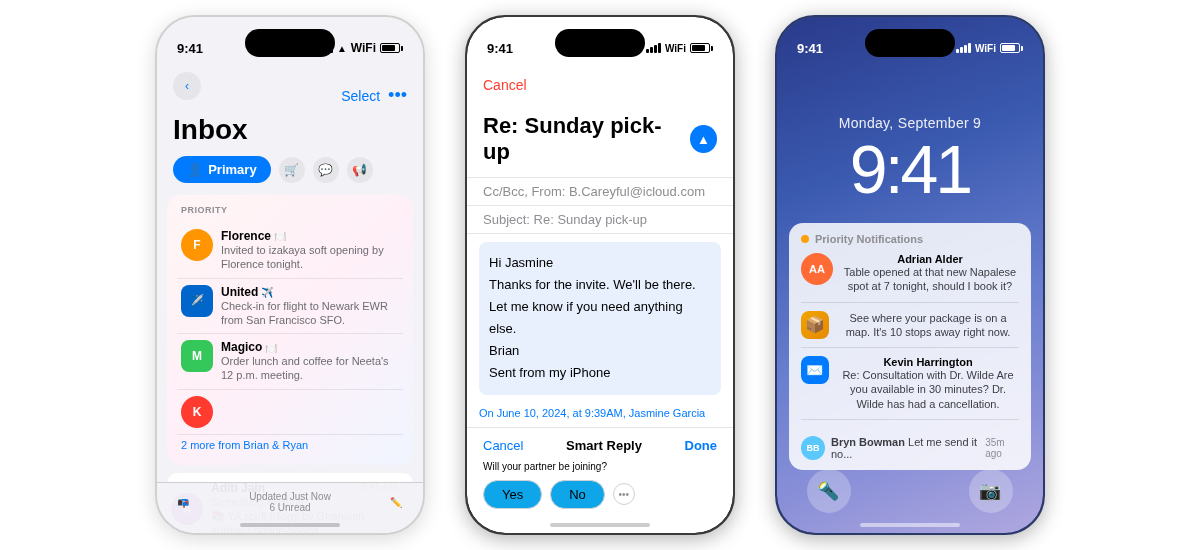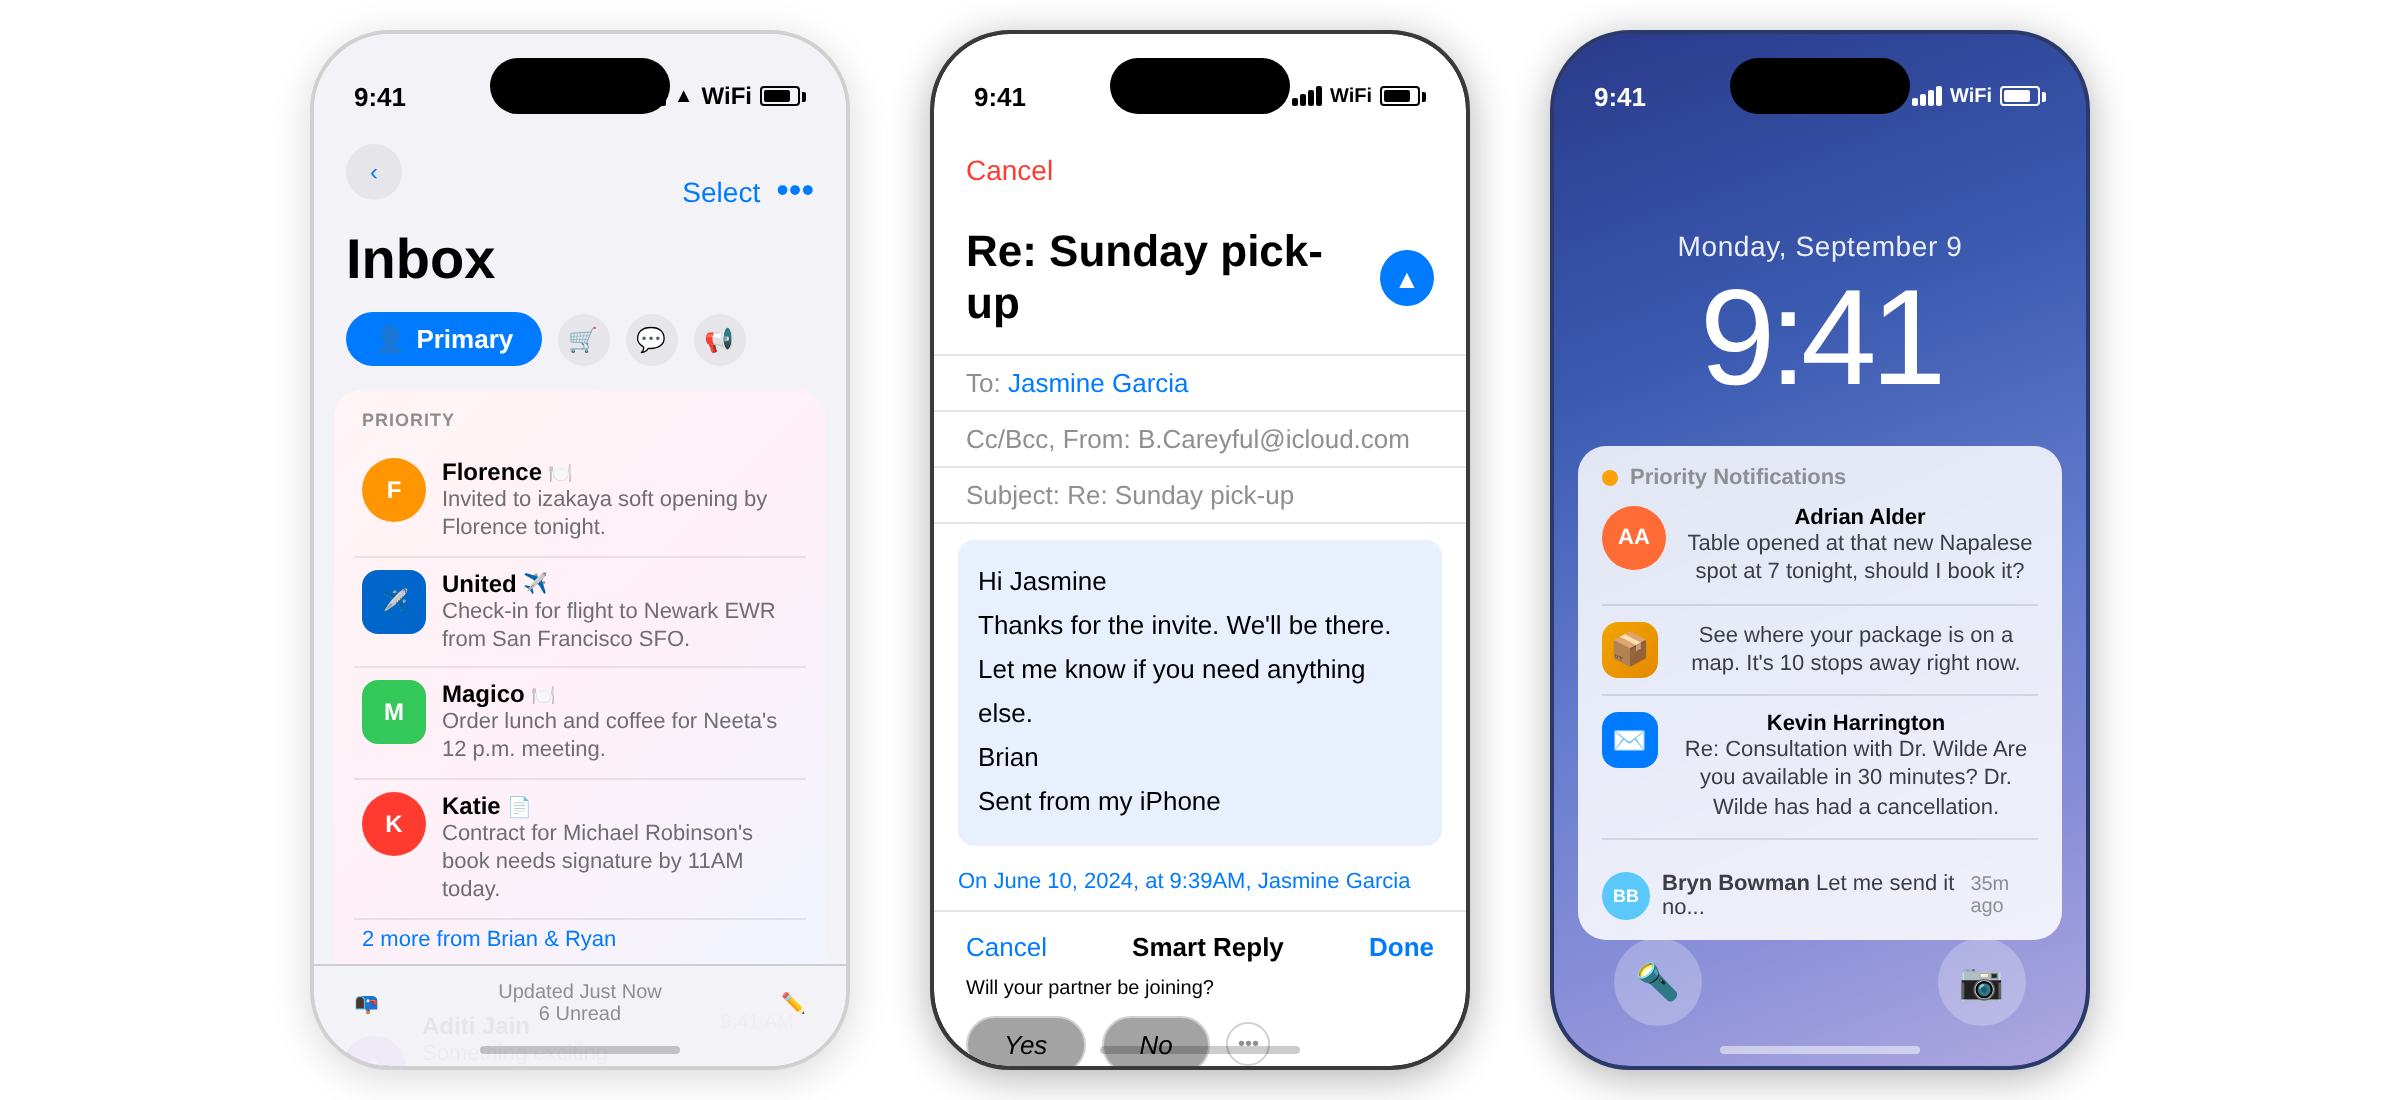--- a/index.html
+++ b/index.html
@@ -291,22 +291,21 @@
       align-items: center;
       margin-bottom: 10px;
     }
 
     .reply-option {
       border: 1px solid #d0d0d5;
       border-radius: 16px;
       padding: 6px 18px;
       font-size: 13px;
       color: #000;
-      background: #a3a3a3;
-      font-style: italic;
+      background: #0ea5e9;
     }
 
     .reply-dots {
       width: 22px; height: 22px;
       border: 1px solid #d0d0d5;
       border-radius: 50%;
       display: flex; align-items: center; justify-content: center;
       font-size: 10px; color: #8e8e93;
     }
 
@@ -544,24 +543,20 @@
         <div class="mail-item">
           <div class="avatar" style="background:#34c759;border-radius:8px;">M</div>
           <div class="mail-text">
             <div class="mail-sender">Magico <span class="inline-icon">🍽️</span></div>
             <div class="mail-preview">Order lunch and coffee for Neeta's 12 p.m. meeting.</div>
           </div>
         </div>
 
         <div class="mail-item">
           <div class="avatar" style="background:#ff3b30;">K</div>
-          <div class="mail-text">
-            <div class="mail-sender">Katie <span class="inline-icon">📄</span></div>
-            <div class="mail-preview">Contract for Michael Robinson's book needs signature by 11AM today.</div>
-          </div>
         </div>
 
         <div class="mail-more">2 more from Brian &amp; Ryan</div>
       </div>
 
       <div class="mail-item-regular">
         <div class="avatar" style="background:#af52de;">A</div>
         <div class="mail-text" style="flex:1;">
           <div style="display:flex;justify-content:space-between;">
             <span class="mail-sender">Aditi Jain</span>
@@ -616,23 +611,20 @@
       <span class="compose-cancel">Cancel</span>
     </div>
 
     <div class="compose-subject-area">
       <div class="subject-line">
         <span>Re: Sunday pick-up</span>
         <div class="send-btn">▲</div>
       </div>
     </div>
 
-    <div class="compose-field">
-      To: <span class="field-highlight">Jasmine Garcia</span>
-    </div>
 
     <div class="compose-field">
       Cc/Bcc, From: <span>B.Careyful@icloud.com</span>
     </div>
 
     <div class="compose-field">
       Subject: <span>Re: Sunday pick-up</span>
     </div>
 
     <div class="compose-body">

